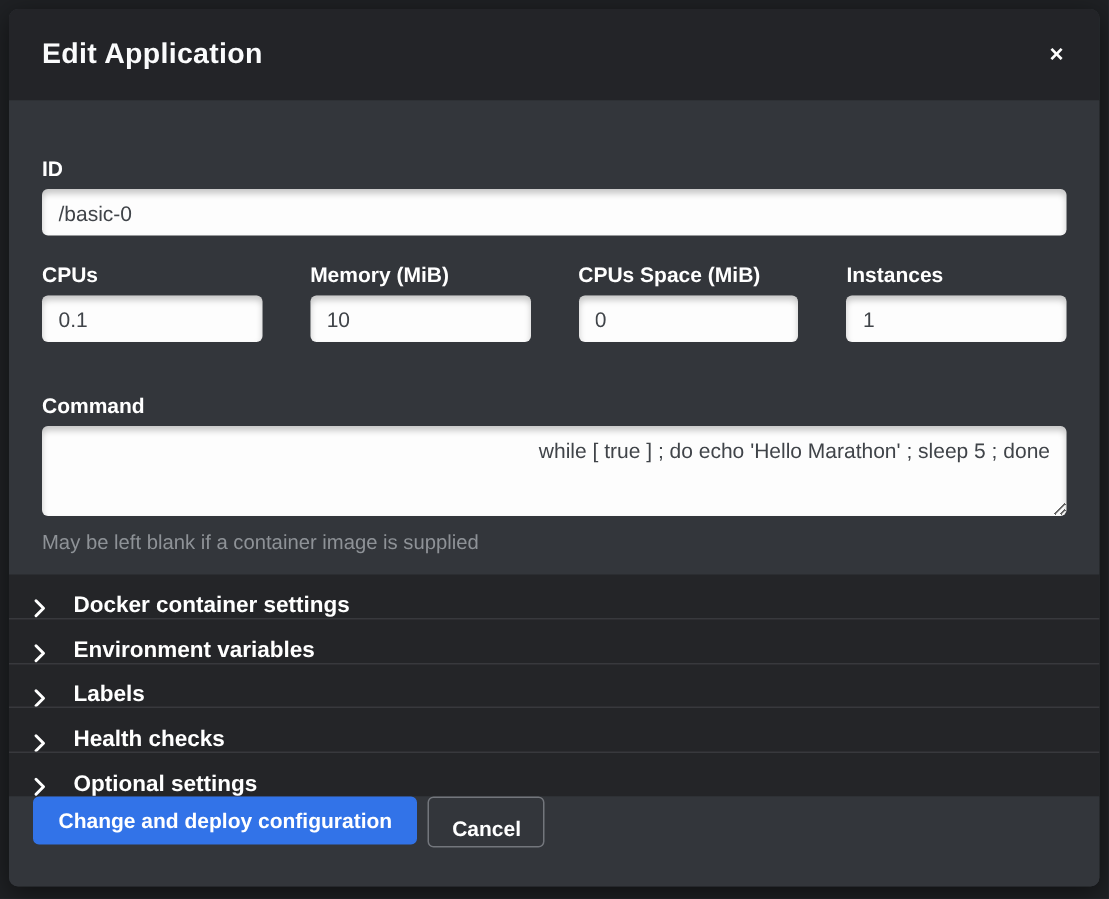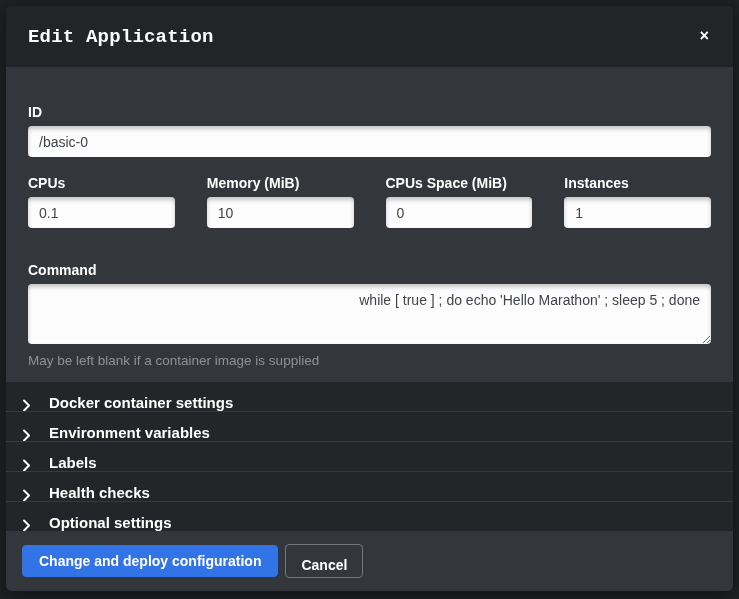--- a/index.html
+++ b/index.html
@@ -21,21 +21,20 @@
     box-shadow: 0 4px 18px rgba(0,0,0,0.5);
   }
   
   .modal-header {
     height: 61px;
     flex: 0 0 61px;
     background: #232428;
     display: flex;
     align-items: center;
     padding: 0 20px 0 22px;
-    font-family: Liberation Mono, monospace;
   }
   .modal-title {
     color: #fafbfc;
     font-size: 19px;
     font-weight: 700;
     letter-spacing: 0.2px;
     flex: 1;
   }
   .close-btn {
     color: #ffffff;
@@ -117,21 +116,20 @@
     color: #ffffff;
     font-size: 15px;
     font-weight: 700;
   }
   
   .modal-footer {
     flex: 0 0 60px;
     height: 60px;
     background: #33363b;
     display: flex;
-    align-items: center;
     padding: 0 16px;
     gap: 7px;
   }
   .btn {
     font-family: "Liberation Sans", sans-serif;
     font-size: 14px;
     font-weight: 700;
     border-radius: 4px;
     height: 32px;
     cursor: pointer;

